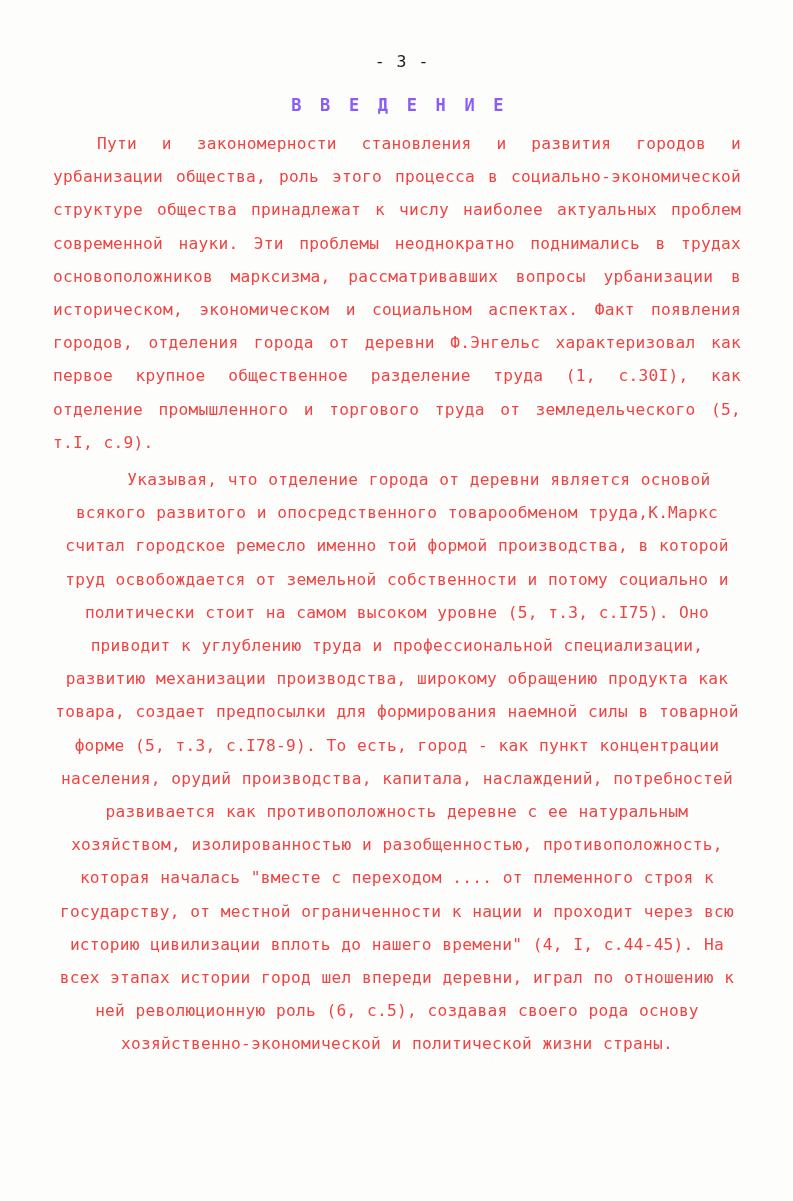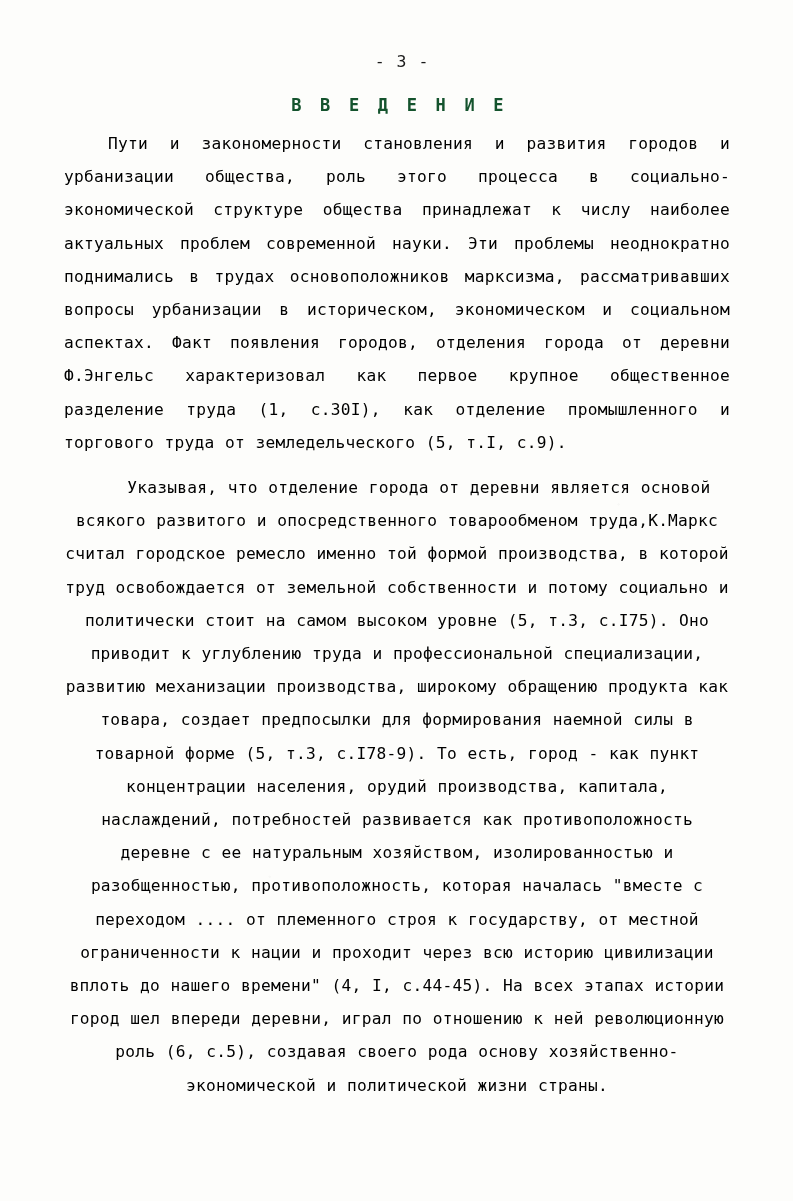--- a/index.html
+++ b/index.html
@@ -40,33 +40,33 @@
     text-align: center;
     font-size: 16.5px;
     letter-spacing: 1px;
     color: #191919;
     margin: 0 0 24px 0;
     padding-left: 10px;
   }
   .doc-title {
     text-align: center;
     font-size: 17px;
-    color: #14532d;
+    color: #8b5cf6;
     margin: 0 0 12px 0;
     letter-spacing: 3.2px;
     padding-left: 4px;
     word-spacing: 2px;
   }
   .para {
     font-size: 16.2px;
     line-height: 33.2px;
-    color: #000000;
+    color: #ef4444;
     text-align: justify;
     text-justify: inter-word;
-    margin: 12px;
+    margin: 1px;
     text-indent: 44px;
     letter-spacing: 0.25px;
     word-spacing: 0.5px;
   }
   .para + .para {
     margin-top: 4px;
   }
   .para.last {
     text-align: center;
   }

